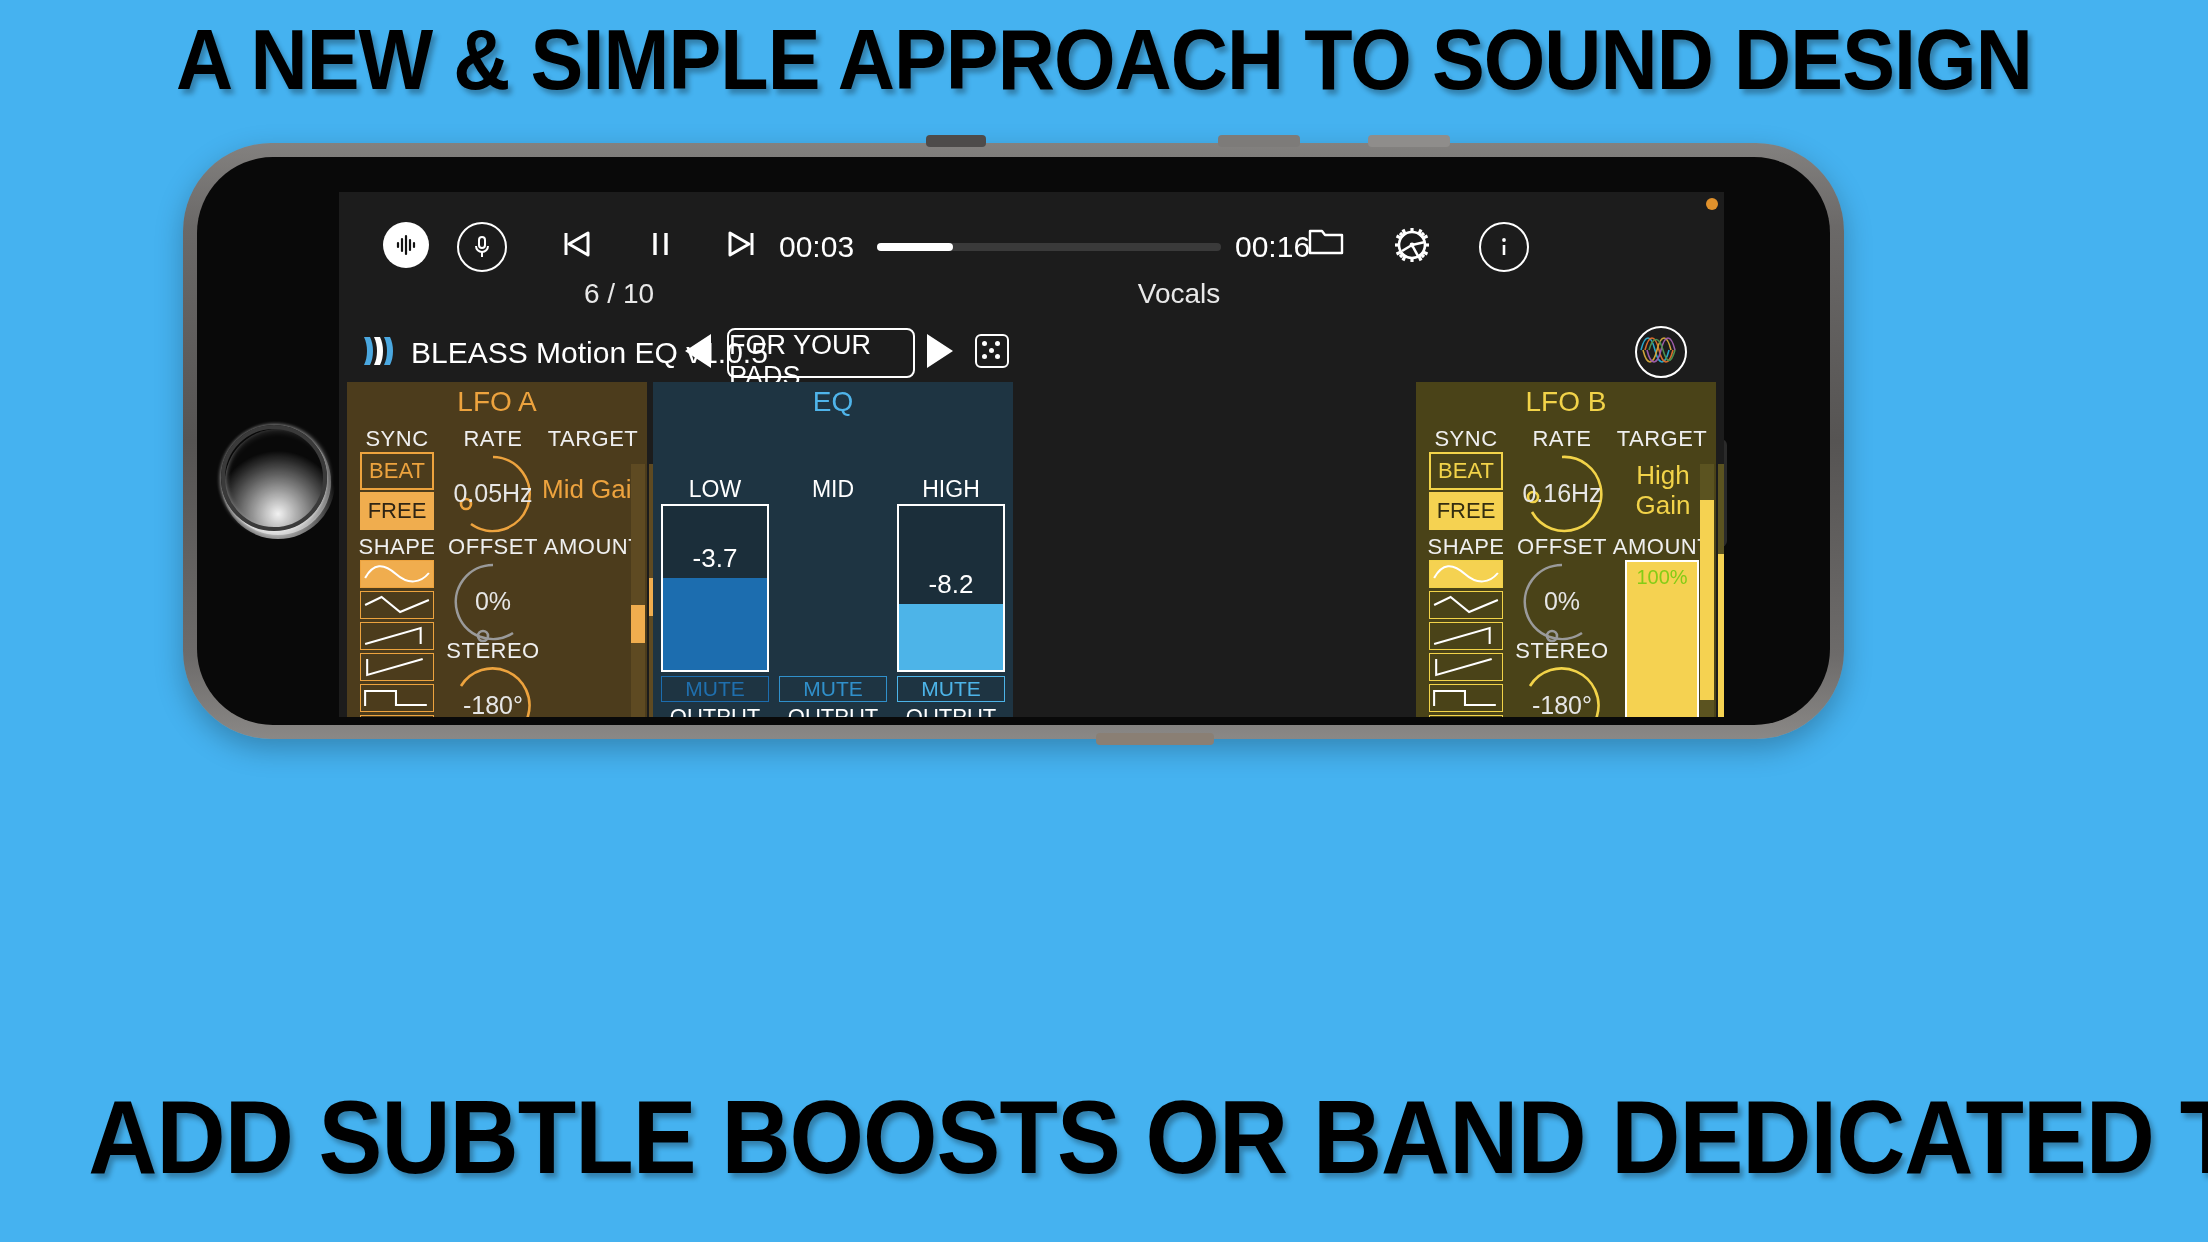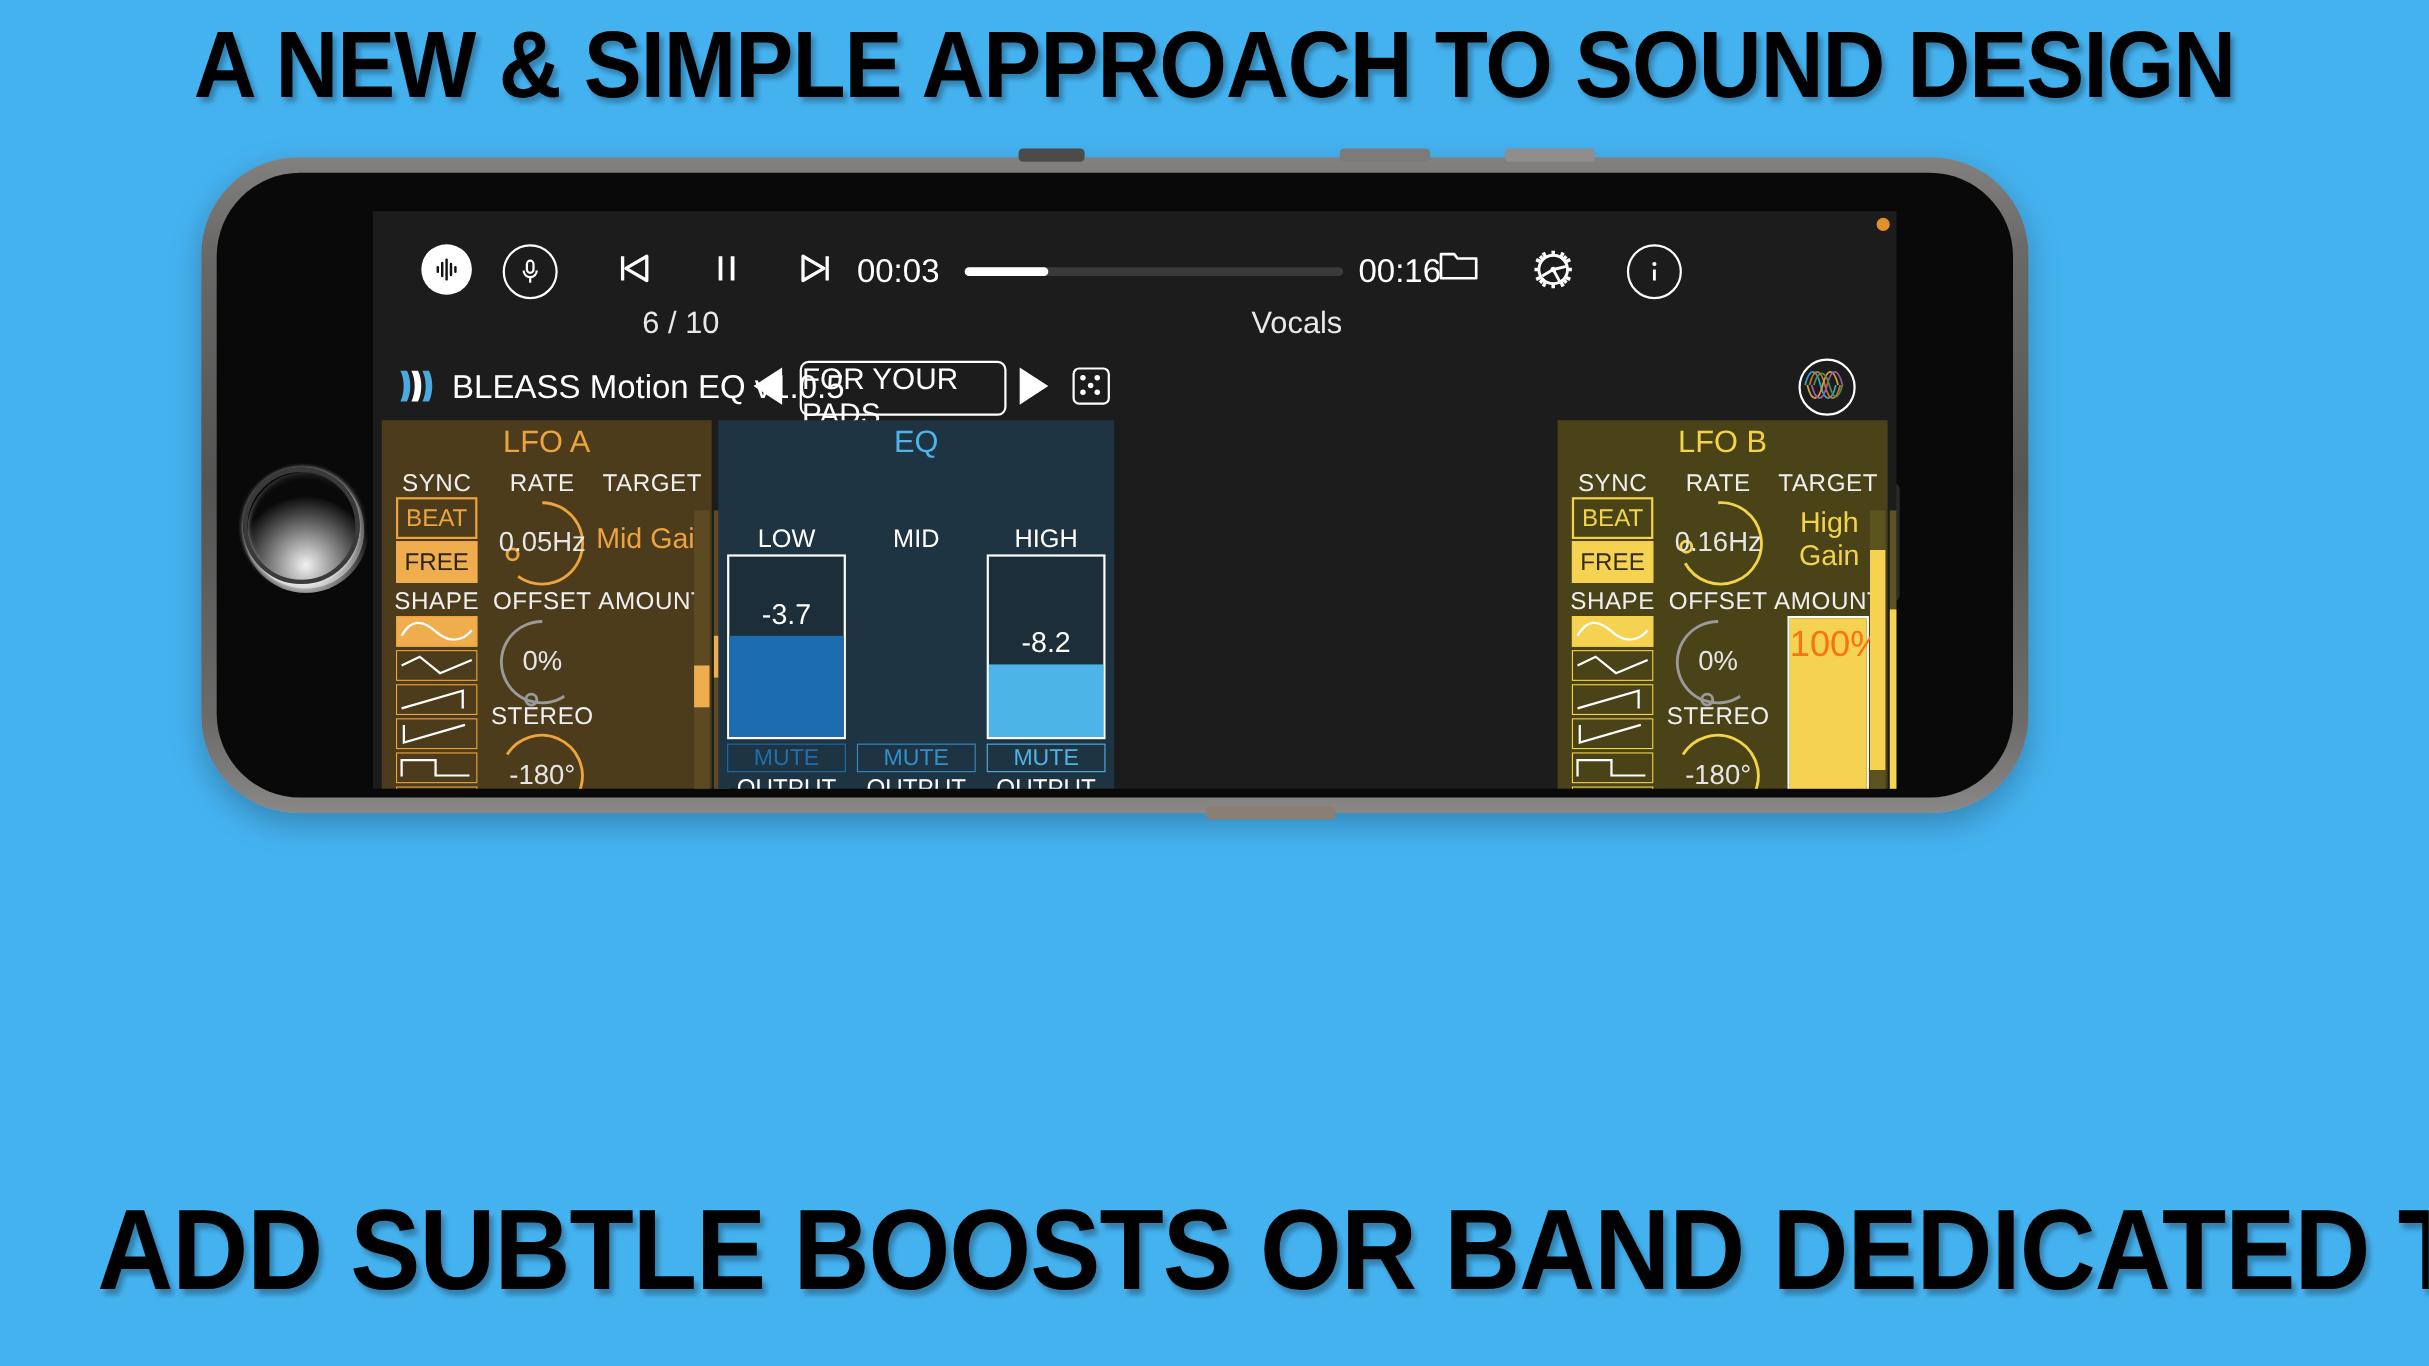--- a/index.html
+++ b/index.html
@@ -126,21 +126,21 @@
   .shape svg{display:block;width:100%;height:100%;}
 
   
   .knob{position:absolute;width:84px;height:84px;}
   .knob .val{position:absolute;left:0;top:50%;width:100%;margin-top:-15px;text-align:center;font-size:25px;color:#e6e6e6;
              font-family:"Liberation Sans Narrow","Liberation Sans",sans-serif;}
 
   
   .amount{position:absolute;width:74px;box-sizing:border-box;border:2.5px solid #fff;cursor:pointer;}
   .amount .fill{position:absolute;left:0;bottom:0;width:100%;}
-  .amount .v{position:absolute;left:0;width:100%;text-align:center;font-size:33px;color:#f97316;
+  .amount .v{position:absolute;left:0;width:100%;text-align:center;font-size:20px;color:#84cc16;
              font-family:"Liberation Sans Narrow","Liberation Sans",sans-serif;}
 
   
   .target-val{position:absolute;width:110px;text-align:center;font-size:26px;line-height:30px;
               font-family:"Liberation Sans Narrow","Liberation Sans",sans-serif;}
   .lfo-a .target-val{color:#eda33e;}
   .lfo-b .target-val{color:#f2d349;}
 
   
   .meter{position:absolute;width:14px;}

